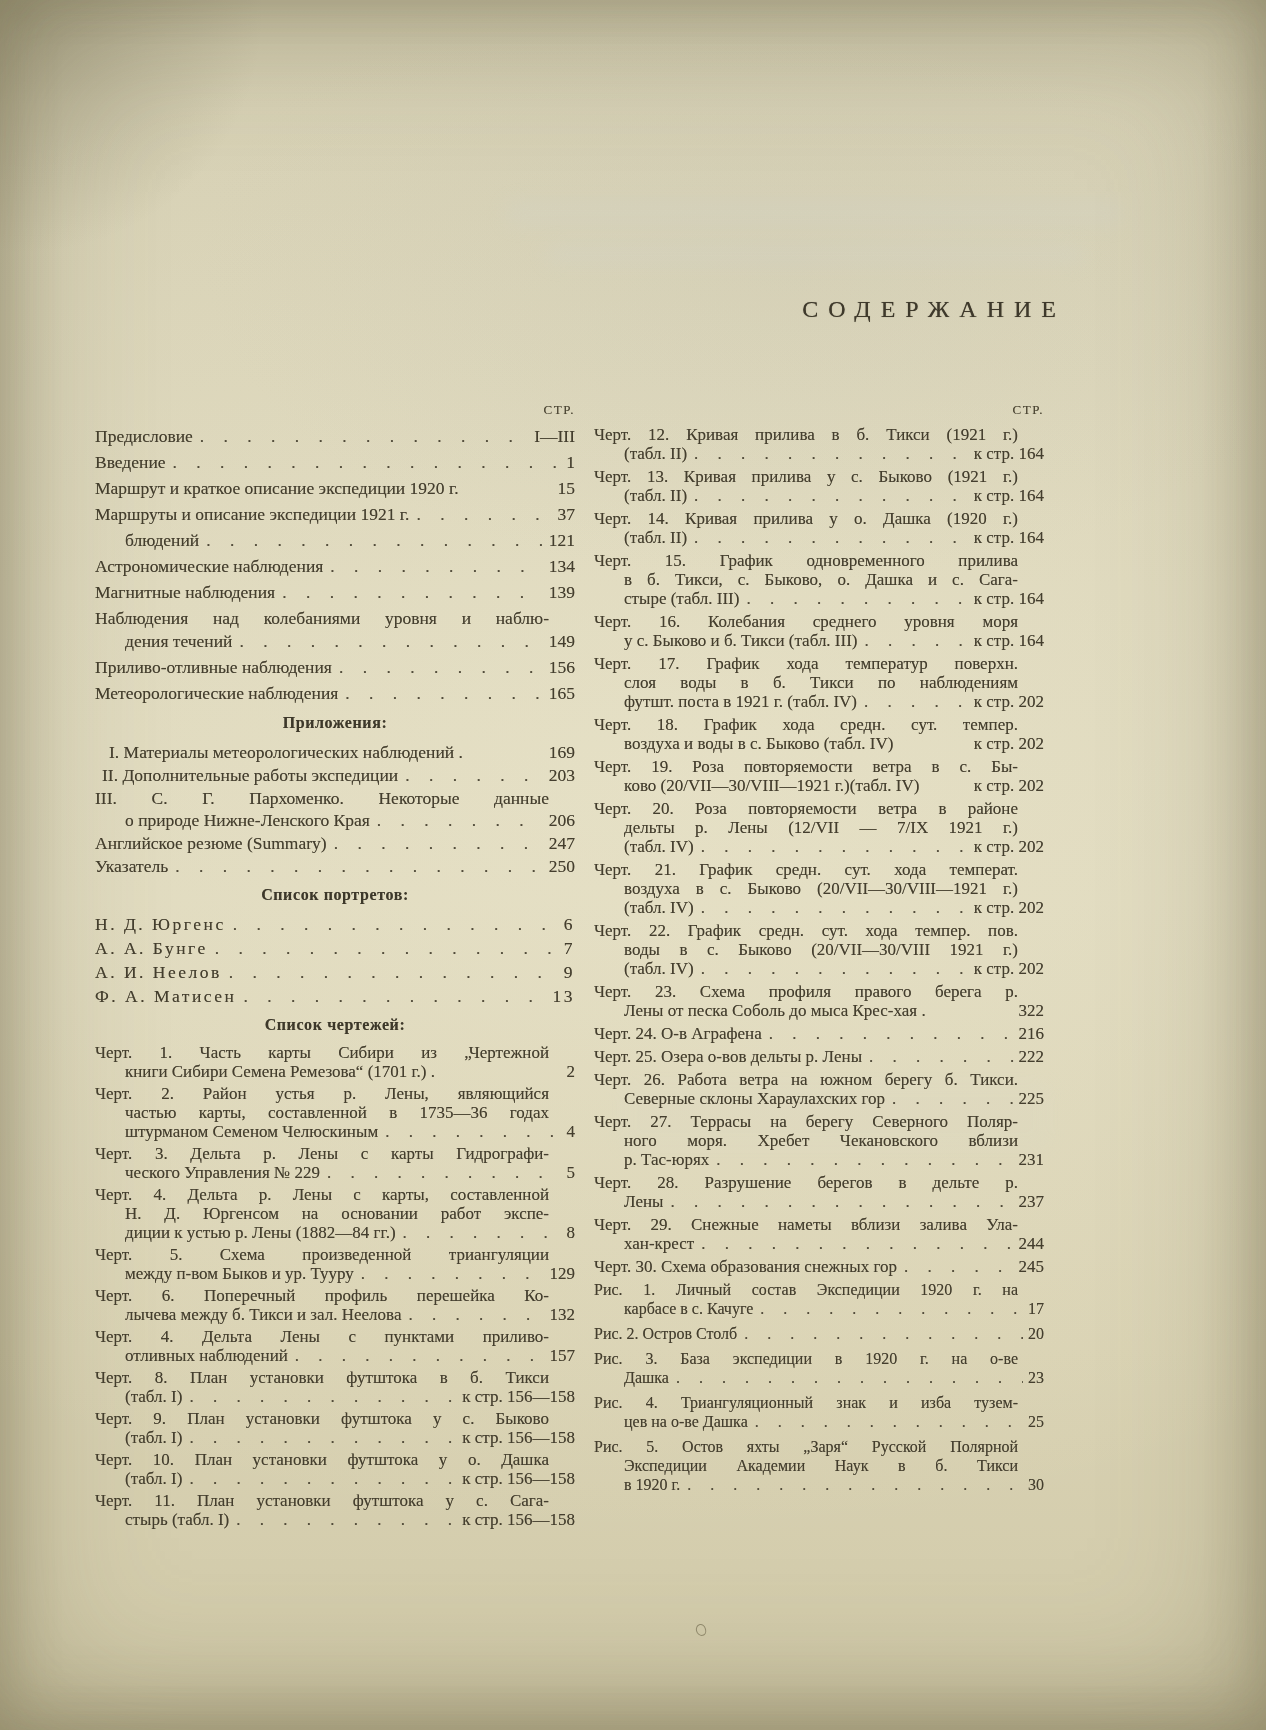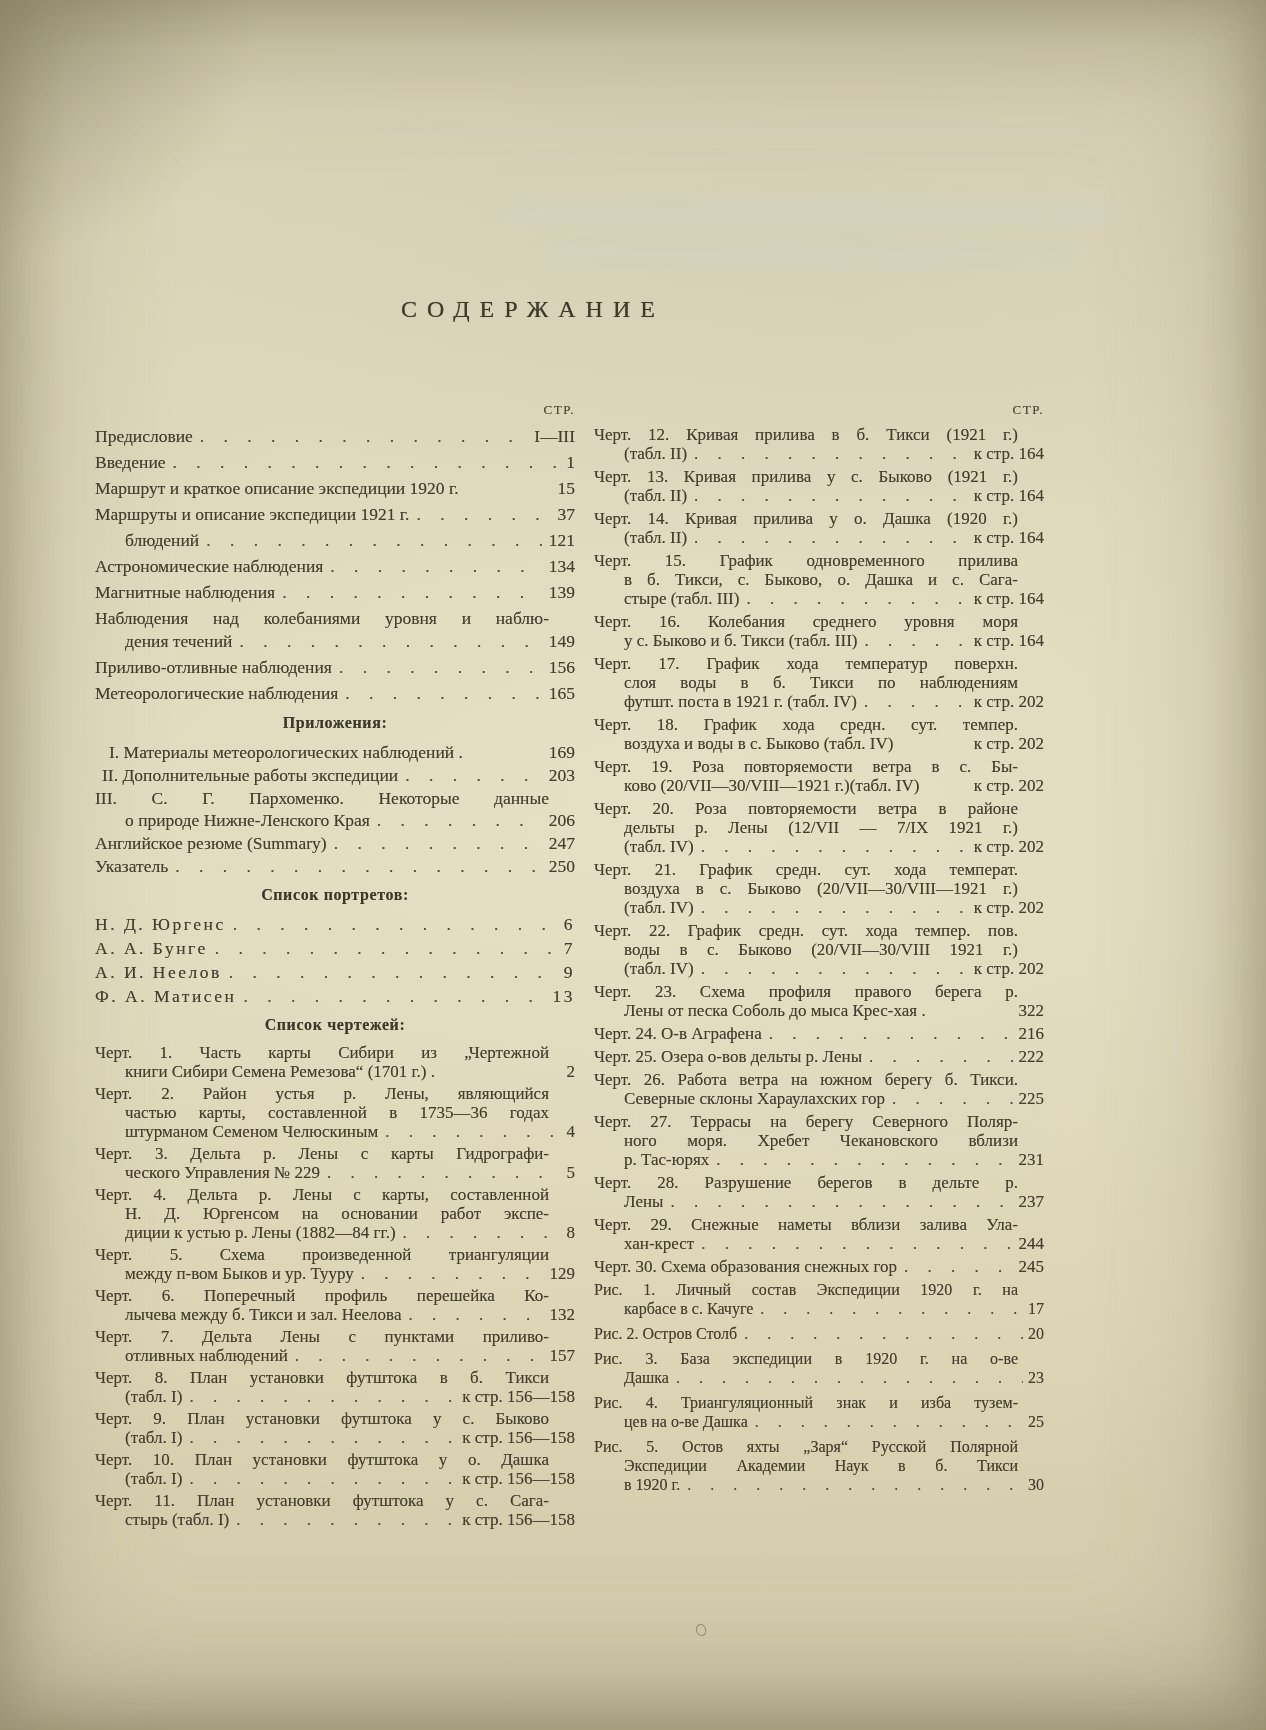--- a/index.html
+++ b/index.html
@@ -15,21 +15,21 @@
   }
   .vignette{position:absolute;inset:0;pointer-events:none;
     box-shadow:inset 0 0 140px 24px rgba(104,95,64,0.30), inset 0 -26px 60px rgba(100,90,60,0.18), inset 18px 0 50px rgba(100,90,60,0.12), inset -18px 0 50px rgba(100,90,60,0.12);}
   .ghost{position:absolute;background:rgba(210,214,208,0.55);filter:blur(9px);opacity:.33;border-radius:10px;pointer-events:none}
   .g1{left:505px;top:200px;width:620px;height:26px}
   .g2{left:545px;top:243px;width:540px;height:22px}
   .g3{left:620px;top:1080px;width:430px;height:70px;opacity:.14}
   .speck{position:absolute;left:696px;top:1624px;width:8px;height:10px;border:1.4px solid rgba(95,88,60,0.55);border-radius:50% 50% 45% 55%;transform:rotate(-14deg)}
 
   .page-title{
-    position:absolute;top:296px;left:0;width:1066px;text-align:center;
+    position:absolute;top:296px;left:0;width:1066px;text-align:right;
     font-size:24px;letter-spacing:10px;color:#3e392b;
     text-shadow:0 0 0.7px rgba(62,57,43,0.7);
   }
   .col{position:absolute;font-size:17.5px;text-shadow:0 0 0.6px rgba(68,62,46,0.5)}
   #left-col{left:95px;top:402px;width:480px}
   #right-col{left:594px;top:402px;width:450px}
   .col-header{font-size:13px;letter-spacing:1.5px;text-align:right;margin-bottom:7px;color:#4c4634}
 
   .sec-heading{font-weight:700;text-align:center;font-size:16px;letter-spacing:0.6px;margin:9px 0 9px 0;color:#3d382a}
   #right-col .sec-heading{margin:26px 0 14px 0}
@@ -256,21 +256,21 @@
         </div>
         <div class="toc-item">
           <div class="line full">Черт. 6. Поперечный профиль перешейка Ко-</div>
           <div class="line lastrow cont">
             <span class="txt">лычева между б. Тикси и зал. Неелова</span>
             <span class="leader">. . . . . . . . . . . . . . . . . . . . . . . . . . . . . . . . . . . . . . . . . . . . . . . . . . . . . . . . . . . . </span>
             <span class="pagenum">132</span>
           </div>
         </div>
         <div class="toc-item">
-          <div class="line full">Черт. 7. Дельта Лены с пунктами приливо-</div>
+          <div class="line full">Черт. 4. Дельта Лены с пунктами приливо-</div>
           <div class="line lastrow cont">
             <span class="txt">отливных наблюдений</span>
             <span class="leader">. . . . . . . . . . . . . . . . . . . . . . . . . . . . . . . . . . . . . . . . . . . . . . . . . . . . . . . . . . . . </span>
             <span class="pagenum">157</span>
           </div>
         </div>
         <div class="toc-item">
           <div class="line full">Черт. 8. План установки футштока в б. Тикси</div>
           <div class="line lastrow cont">
             <span class="txt">(табл. I)</span>

